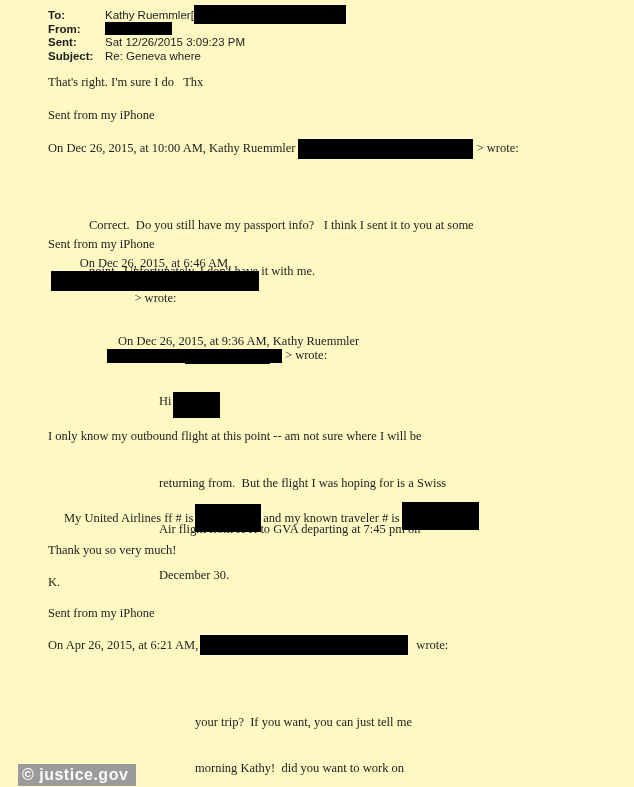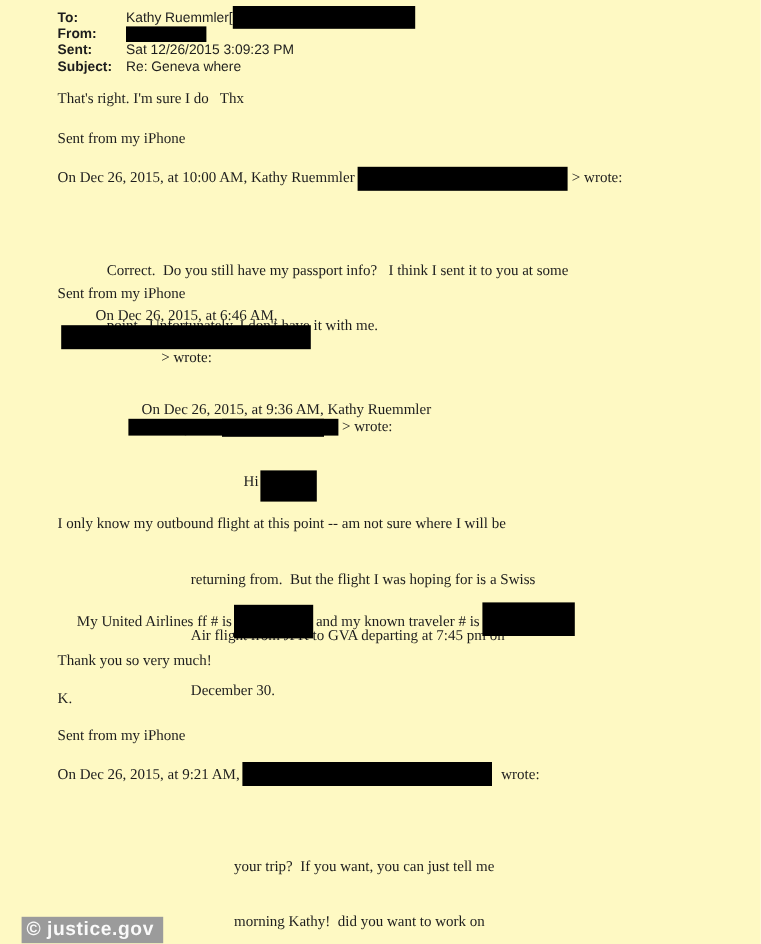--- a/index.html
+++ b/index.html
@@ -97,21 +97,21 @@
     <span class="txt">birthday is:</span>
     <span class="redact" style="width:85px;height:15px;margin-left:10px;"></span>
   </div>
 
   <div class="tline" style="left:118px;top:333px;">On Dec 26, 2015, at 9:36 AM, Kathy Ruemmler</div>
   <div class="fline" style="left:107px;top:348px;height:15px;">
     <span class="redact" style="width:175px;height:14px;margin-right:3px;"></span>
     <span class="txt">&gt; wrote:</span>
   </div>
 
-  <div class="fline top" style="left:159px;top:392px;height:26px;margin-left:44px;">
+  <div class="fline top" style="left:159px;top:392px;height:26px;">
     <span class="txt">Hi</span>
     <span class="redact" style="width:47px;height:26px;margin-left:1px;"></span>
   </div>
 
   <div class="tline" style="left:48px;top:428px;text-align:right;">I only know my outbound flight at this point -- am not sure where I will be</div>
   <div class="group" style="left:159px;top:445px;">
     <div>returning from.  But the flight I was hoping for is a Swiss</div>
     <div>Air flight from JFK to GVA departing at 7:45 pm on</div>
     <div>December 30.</div>
   </div>
@@ -121,21 +121,21 @@
     <span class="redact" style="width:66px;height:28px;margin:0 2px 0 2px;"></span>
     <span class="txt">and my known traveler # is</span>
     <span class="redact" style="width:77px;height:28px;margin-left:2px;margin-top:-4px;"></span>
   </div>
 
   <div class="tline" style="left:48px;top:542px;">Thank you so very much!</div>
   <div class="tline" style="left:48px;top:574px;">K.</div>
   <div class="tline" style="left:48px;top:605px;">Sent from my iPhone</div>
 
   <div class="fline" style="left:48px;top:635px;height:20px;">
-    <span class="txt">On Dec 26, 2015, at 9:21 AM,</span>
+    <span class="txt">On Apr 26, 2015, at 6:21 AM,</span>
     <span class="redact" style="width:208px;height:20px;margin-left:2px;margin-right:8px;"></span>
     <span class="txt">wrote:</span>
   </div>
 
   <div class="group" style="left:195px;top:684px;">
     <div>your trip?  If you want, you can just tell me</div>
     <div>morning Kathy!  did you want to work on</div>
     
     
     

